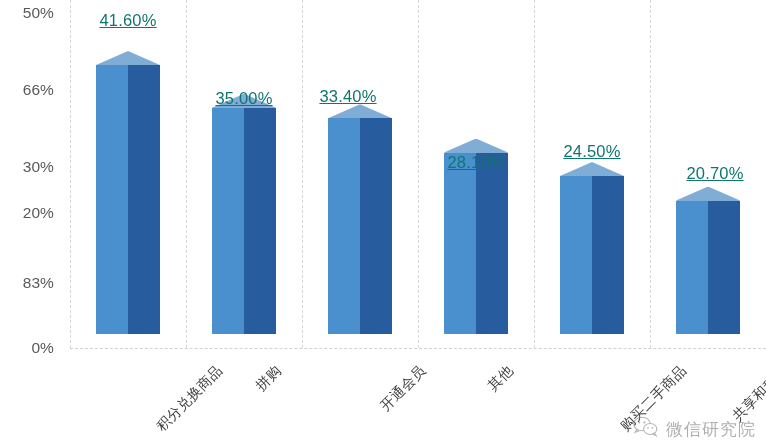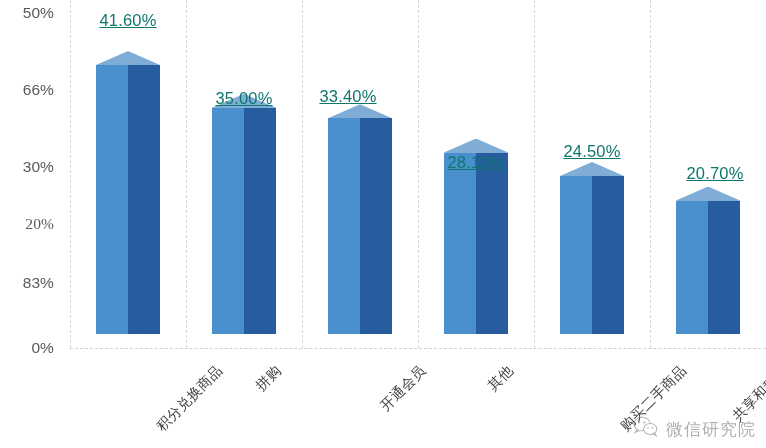--- a/index.html
+++ b/index.html
@@ -188,21 +188,21 @@
 </style>
 </head>
 <body>
 
 <div id="chart-root">
 
   <div class="y-axis">
     <div class="y-tick" style="top:13px;">50%</div>
     <div class="y-tick" style="top:89.6px;">66%</div>
     <div class="y-tick" style="top:167px;">30%</div>
-    <div class="y-tick" style="top:224px;font-family:Liberation Serif, serif;">20%</div>
+    <div class="y-tick" style="top:213px;">20%</div>
     <div class="y-tick" style="top:283.4px;">83%</div>
     <div class="y-tick" style="top:348px;">0%</div>
   </div>
 
   <div class="plot">
     <div class="vgrid" style="left:0px;"></div>
     <div class="vgrid" style="left:116px;"></div>
     <div class="vgrid" style="left:232px;"></div>
     <div class="vgrid" style="left:348px;"></div>
     <div class="vgrid" style="left:464px;"></div>

